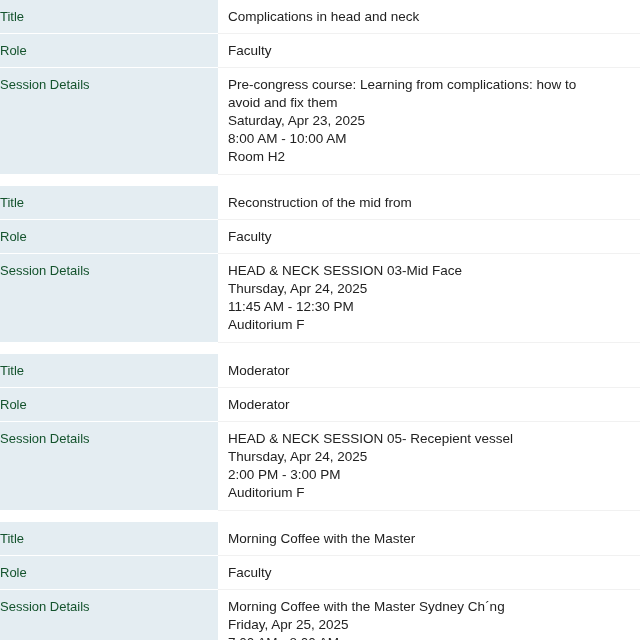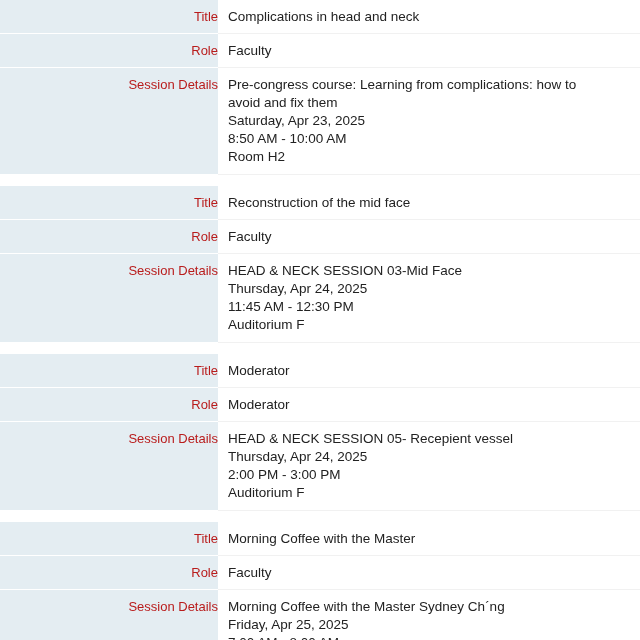--- a/index.html
+++ b/index.html
@@ -29,27 +29,26 @@
   }
   .row {
     display: flex;
     width: 640px;
     align-items: stretch;
   }
   .label-cell {
     width: 218px;
     min-width: 218px;
     background: #e4edf2;
-    color: #b91c1c;
+    color: #14532d;
     font-size: 13px;
     padding: 8px 0 8px 0;
     box-sizing: border-box;
     line-height: 17px;
     border-bottom: 1px solid #ffffff;
-    text-align: right;
   }
   .value-cell {
     flex: 1;
     background: #ffffff;
     color: #222222;
     font-size: 13.5px;
     padding: 8px 22px 8px 10px;
     box-sizing: border-box;
     line-height: 17px;
     border-bottom: 1px solid #f1f1f1;
@@ -74,31 +73,31 @@
     <div class="row">
       <div class="label-cell">Role</div>
       <div class="value-cell">Faculty</div>
     </div>
     <div class="row">
       <div class="label-cell">Session Details</div>
       <div class="value-cell details-lines">
         <div class="detail-line">Pre-congress course: Learning from complications: how to</div>
         <div class="detail-line">avoid and fix them</div>
         <div class="detail-line">Saturday, Apr 23, 2025</div>
-        <div class="detail-line">8:50 AM - 10:00 AM</div>
+        <div class="detail-line">8:00 AM - 10:00 AM</div>
         <div class="detail-line">Room H2</div>
       </div>
     </div>
   </div>
   <div class="session-gap"></div>
 
   <div class="session-block">
     <div class="row">
       <div class="label-cell">Title</div>
-      <div class="value-cell">Reconstruction of the mid face</div>
+      <div class="value-cell">Reconstruction of the mid from</div>
     </div>
     <div class="row">
       <div class="label-cell">Role</div>
       <div class="value-cell">Faculty</div>
     </div>
     <div class="row">
       <div class="label-cell">Session Details</div>
       <div class="value-cell details-lines">
         <div class="detail-line">HEAD &amp; NECK SESSION 03-Mid Face</div>
         <div class="detail-line">Thursday, Apr 24, 2025</div>

